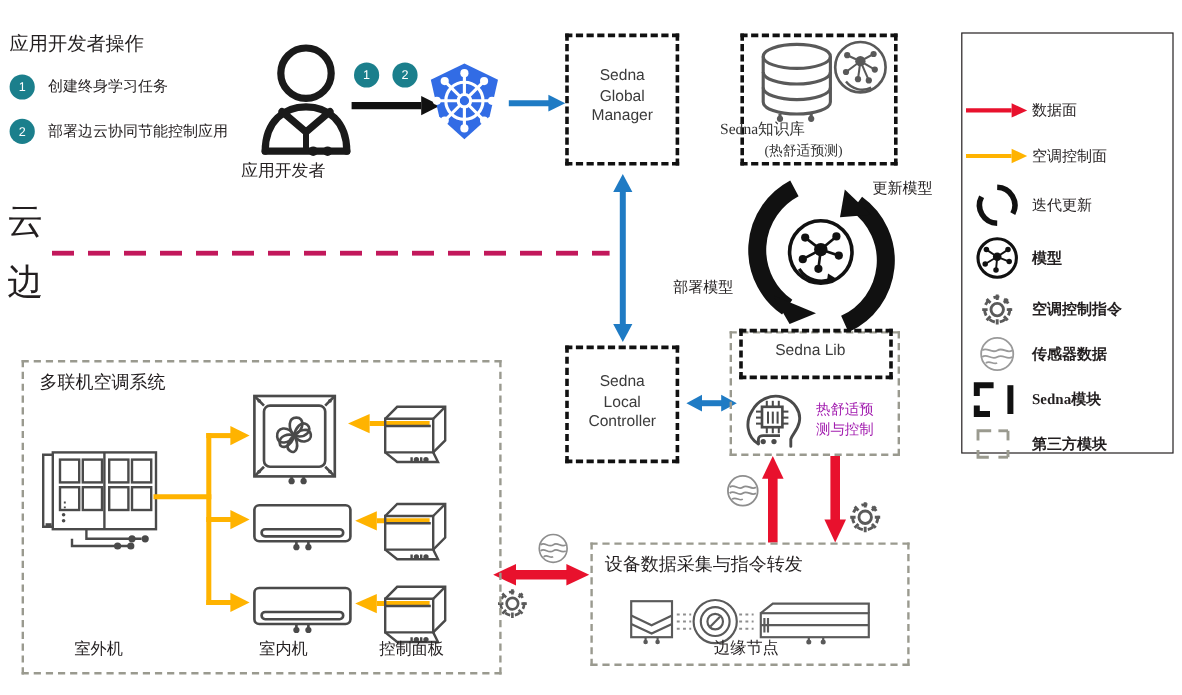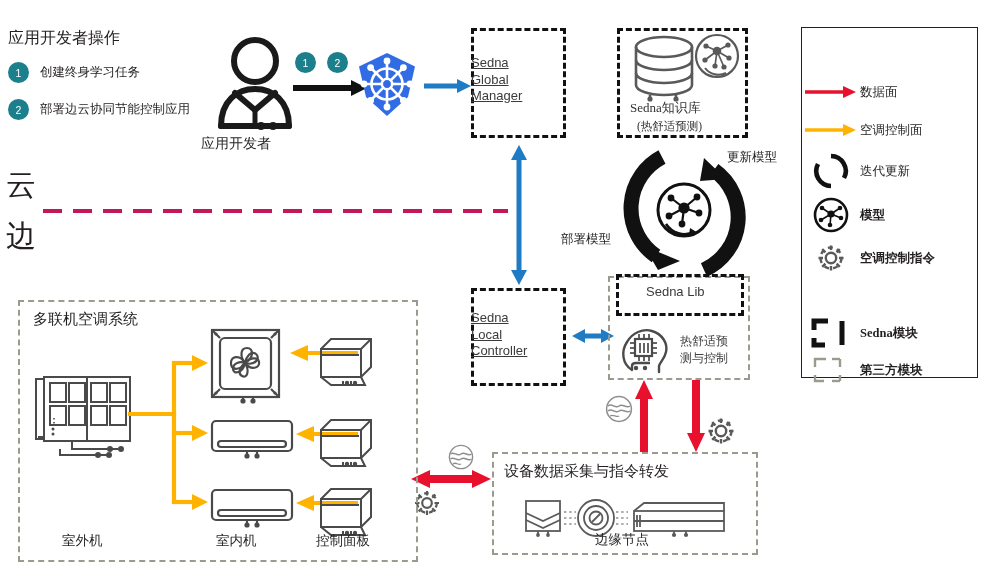--- a/index.html
+++ b/index.html
@@ -10,22 +10,22 @@
   }
   .abs{position:absolute;}
   .nosel{user-select:none;}
 
   
   .t{position:absolute;white-space:nowrap;line-height:1.25;}
   .cn{font-family:Liberation Serif, serif;}
   .hdr{font-size:16px;color:#231f20;}
   .lbl{font-size:12.5px;color:#231f20;}
   .big{font-size:30px;color:#231f20;}
-  .sedna-t{font-size:13px;color:#3b3b3b;line-height:1.28;
-           font-family:"Liberation Sans",sans-serif;white-space:normal;text-decoration:underline;}
+  .sedna-t{font-size:13px;color:#3b3b3b;text-align:center;line-height:1.28;
+           font-family:"Liberation Sans",sans-serif;white-space:normal;}
 
   
   .badge{
     width:21px;height:21px;border-radius:50%;background:#1b7f8c;
     color:#fff;font-size:10.5px;display:flex;align-items:center;
     justify-content:center;font-family:"Liberation Sans",sans-serif;
   }
 
   
   .sedna-box{
@@ -176,21 +176,21 @@
       <line x1="24" y1="19" x2="13" y2="14"></line>
         <line x1="24" y1="19" x2="35" y2="13"></line>
       <line x1="24" y1="19" x2="12" y2="28"></line>
         <line x1="24" y1="19" x2="36" y2="26"></line>
       <line x1="24" y1="19" x2="22" y2="34"></line>
         <line x1="24" y1="19" x2="31" y2="35"></line>
     </g>
     <path d="M12 36 A17 17 0 0 0 33 41" fill="none" stroke="#595959" stroke-width="2"></path>
   </svg>
 </div>
-<div class="t cn" style="left:630px;top:100px;font-size:13px;color:#333;">Sedna知识库</div>
+<div class="t cn" style="left:600px;top:100px;font-size:13px;color:#333;">Sedna知识库</div>
 <div class="t cn" style="left:637px;top:119px;font-size:11.5px;color:#333;">(热舒适预测)</div>
 
 <div class="abs" style="left:604px;top:148px;">
   <svg width="160" height="132" viewBox="0 0 160 132">
 
     <path d="M58 9 A58 58 0 0 0 52 108" fill="none" stroke="#111" stroke-width="15" stroke-linecap="butt"></path>
     <polygon points="40,98 76,113 54,122" fill="#111"></polygon>
 
     <path d="M100 122 A58 58 0 0 0 110 22" fill="none" stroke="#111" stroke-width="15" stroke-linecap="butt"></path>
     <polygon points="100,10 122,31 96,33" fill="#111"></polygon>
@@ -257,21 +257,21 @@
         <line x1="17" y1="33" x2="12" y2="33"></line>
       <line x1="34" y1="23" x2="39" y2="23"></line>
         <line x1="34" y1="28" x2="39" y2="28"></line>
         <line x1="34" y1="33" x2="39" y2="33"></line>
       <line x1="22" y1="23" x2="22" y2="33"></line>
         <line x1="26" y1="23" x2="26" y2="33"></line>
         <line x1="30" y1="23" x2="30" y2="33"></line>
     </g>
   </svg>
 </div>
-<div class="abs cn" style="left:680px;top:333px;font-size:12px;color:#404040;line-height:1.45;">
+<div class="abs cn" style="left:680px;top:333px;font-size:12px;color:#a21caf;line-height:1.45;">
   <div>热舒适预</div>
   <div>测与控制</div>
 </div>
 
 <div class="abs" style="left:634px;top:380px;">
   <svg width="20" height="72" viewBox="0 0 20 72">
     <line x1="10" y1="72" x2="10" y2="16" stroke="#e8112d" stroke-width="8"></line>
     <polygon points="10,0 19,19 1,19" fill="#e8112d"></polygon>
   </svg>
 </div>
@@ -619,20 +619,31 @@
           <path d="M16 3.5 L16 8 M16 24 L16 28.5 M3.5 16 L8 16 M24 16 L28.5 16
                    M7.2 7.2 L10.4 10.4 M21.6 21.6 L24.8 24.8
                    M24.8 7.2 L21.6 10.4 M10.4 21.6 L7.2 24.8"></path>
           <circle cx="16" cy="16" r="10.5" stroke-dasharray="5 4.2"></circle>
         </g>
       </svg>
     </div>
     <div class="leg-txt cn b">空调控制指令</div>
   </div>
 
+  <div class="leg-row abs" style="left:0;top:250px;width:100%;height:34px;">
+    <div class="leg-ico">
+      <svg width="30" height="30" viewBox="0 0 30 30">
+        <circle cx="15" cy="15" r="13.4" fill="none" stroke="#9a9a9a" stroke-width="1.5"></circle>
+        <path d="M2.5 12 C6.5 8.5 10 15 15 12 C20 9 23 15 27.5 12" fill="none" stroke="#9a9a9a" stroke-width="1.5"></path>
+        <path d="M2.5 17.5 C6.5 14 10 20.5 15 17.5 C20 14.5 23 20.5 27.5 17.5" fill="none" stroke="#9a9a9a" stroke-width="1.5"></path>
+        <path d="M5.5 22.5 C9 20 11.5 24 15 22.5" fill="none" stroke="#9a9a9a" stroke-width="1.4"></path>
+      </svg>
+    </div>
+    <div class="leg-txt cn b">传感器数据</div>
+  </div>
 
   <div class="leg-row abs" style="left:0;top:287px;width:100%;height:36px;">
     <div class="leg-ico">
       <svg width="38" height="30" viewBox="0 0 38 30">
         <g stroke="#111" stroke-width="5" fill="none" stroke-linecap="butt">
           <path d="M2 12 L2 3 L16 3"></path>
           <path d="M2 20 L2 27 L13 27"></path>
           <path d="M30 3 L30 27"></path>
         </g>
       </svg>

